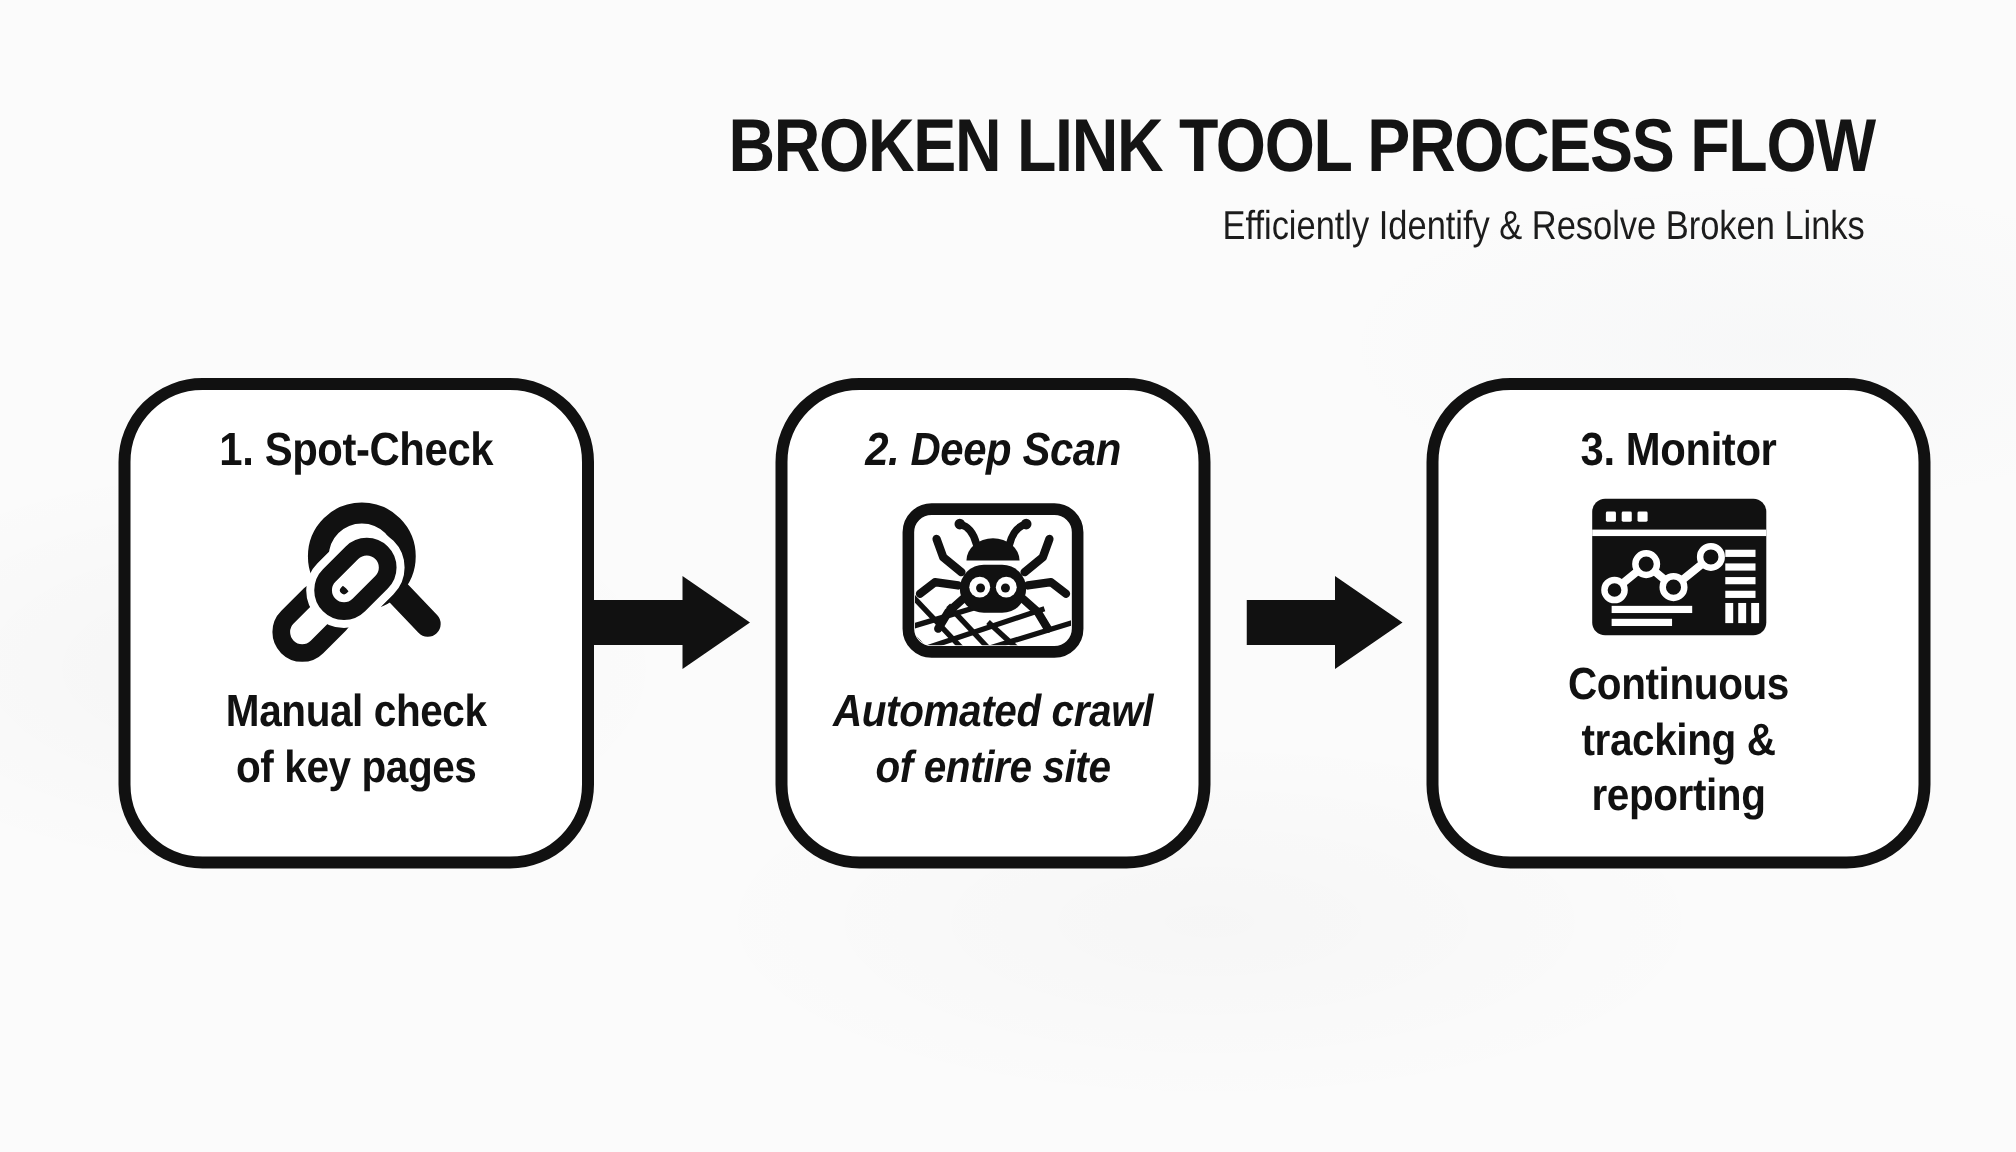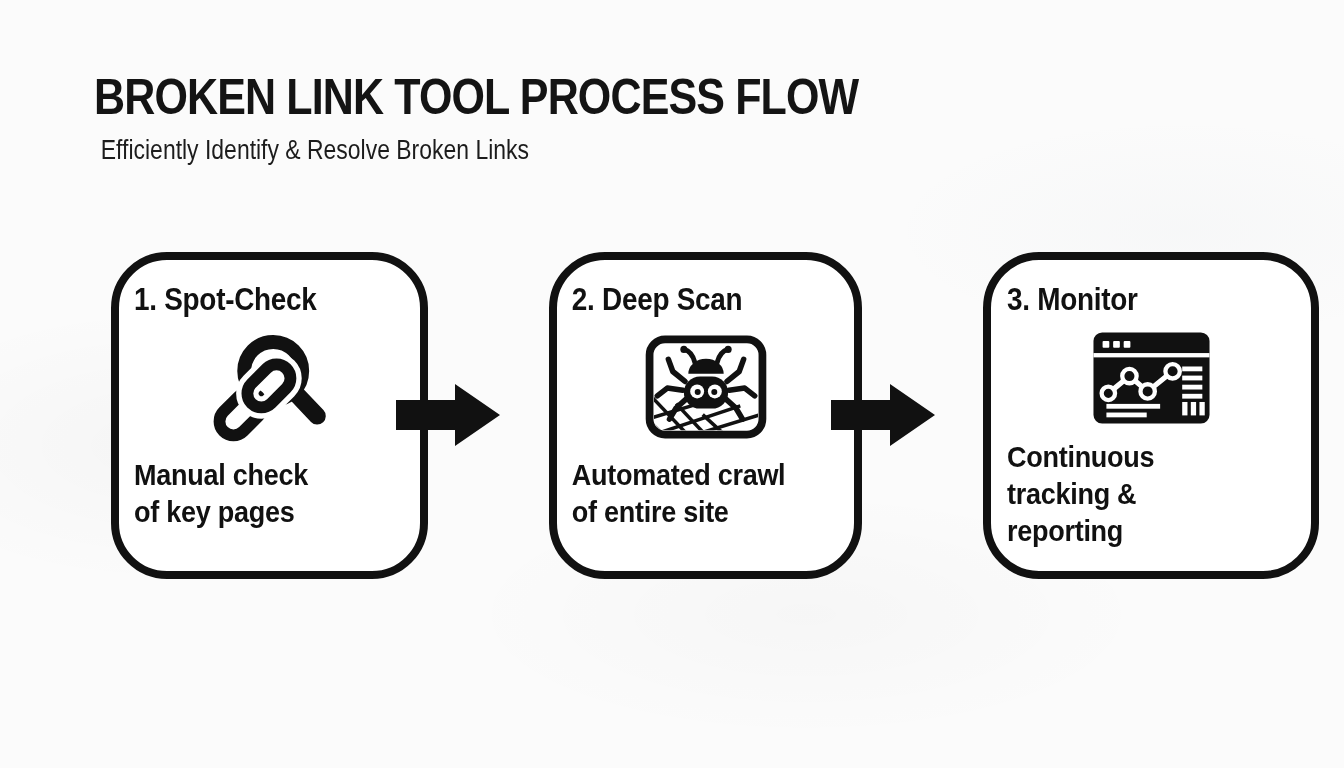--- a/index.html
+++ b/index.html
@@ -7,37 +7,36 @@
   body {
     position:relative; overflow:hidden;
     background:
       radial-gradient(ellipse 420px 200px at 12% 58%, rgba(0,0,0,0.025), transparent 70%),
       radial-gradient(ellipse 500px 180px at 60% 80%, rgba(0,0,0,0.018), transparent 70%),
       radial-gradient(ellipse 420px 160px at 88% 30%, rgba(120,140,160,0.03), transparent 70%),
       #fbfbfb;
     font-family:"Liberation Sans", sans-serif;
     color:#111;
   }
-  .header { position:absolute; top:68px; left:0; right:0; text-align:left; }
+  .header { position:absolute; top:68px; left:0; right:0; text-align:right; }
   .title {
     font-size:50px; font-weight:700; letter-spacing:-1px; color:#141414;
     transform:scaleX(0.86); white-space:nowrap;
   }
   .subtitle {
     margin-top:9px; font-size:27px; font-weight:400; color:#1c1c1c;
     transform:scaleX(0.85); white-space:nowrap;
   }
   .card {
     position:absolute; top:252px; height:327px;
     background:#fff; border:8px solid #111; border-radius:56px;
-    text-align:left;
-    margin-left:32px;
+    text-align:center;
   }
   .card-1 { left:79px;  width:317px; }
-  .card-2 { left:517px; width:313px; }
+  .card-2 { left:517px; width:290px;font-style:italic; }
   .card-3 { left:951px; width:336px; }
   .step-title {
     margin-top:22px; font-size:31px; font-weight:700; letter-spacing:-0.3px;
     transform:scaleX(0.9); white-space:nowrap;
   }
   .icon-wrap {
     height:122px; margin-top:8px;
     display:flex; align-items:center; justify-content:center;
   }
   .desc {

